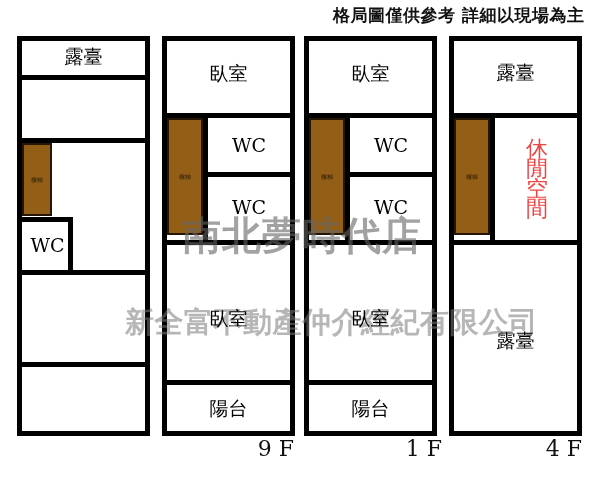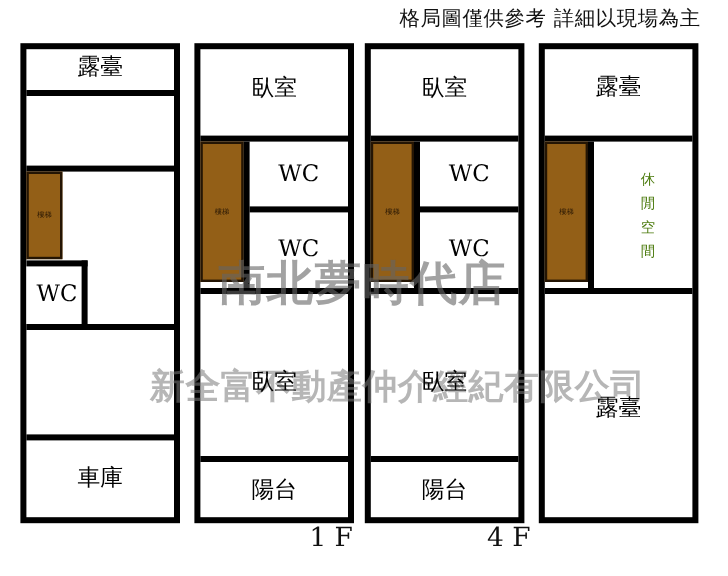--- a/index.html
+++ b/index.html
@@ -2,21 +2,21 @@
 <html><head>
 <meta charset="utf-8">
 <style>
   html,body{margin:0;padding:0;background:#fff;}
   .canvas{
     position:relative;width:607px;height:480px;background:#ffffff;overflow:hidden;
     font-family:"DejaVu Serif","Liberation Serif",serif;
   }
   .disclaimer{
     position:absolute;left:333px;top:4px;font-size:17px;letter-spacing:.5px;
-    font-weight:400;color:#111;white-space:nowrap;
+    font-weight:700;color:#111;white-space:nowrap;
   }
   .panel{
     position:absolute;top:36px;width:133px;height:400px;box-sizing:border-box;
     border:5px solid #000;background:#fff;
   }
   .p1{left:17px}.p2{left:162px}.p3{left:304px}.p4{left:449px}
   .wall-h{position:absolute;left:0;width:123px;height:5px;background:#000;}
   .wall-v{position:absolute;width:5px;background:#000;}
   .stairs{
     position:absolute;box-sizing:border-box;background:#935f17;
@@ -29,21 +29,21 @@
   }
   .rlabel{
     position:absolute;left:0;width:123px;text-align:center;font-size:19px;line-height:20px;
     color:#000;z-index:3;white-space:nowrap;
   }
   .vroom{
     position:absolute;left:41px;top:77px;width:82px;height:122px;
     display:flex;align-items:center;justify-content:center;z-index:3;
   }
   .vroom span{
-    display:block;width:20px;font-size:12px;line-height:20px;color:#4d7c0f;
+    display:block;width:20px;font-size:22px;line-height:20px;color:#ef4444;
     word-break:break-all;text-align:right;
   }
   .flabel{
     position:absolute;top:436px;width:64px;text-align:center;
     font-size:22px;color:#111;z-index:3;white-space:nowrap;
   }
   .wm{position:absolute;white-space:nowrap;z-index:2;font-weight:700;text-align:center;}
   .wm1{left:182px;top:209px;font-size:39px;letter-spacing:1px;color:rgba(100,100,100,.60);}
   .wm2{left:125px;top:303px;font-size:29px;letter-spacing:.5px;font-weight:600;color:rgba(122,122,122,.55);}
 </style>
@@ -58,21 +58,20 @@
     <div class="wall-h" style="top:34px"></div>
     <div class="wall-h" style="top:97px"></div>
     <div class="stairs" style="left:0;top:102px;width:30px;height:73px">
       <span class="stairs-label">樓梯</span>
     </div>
     <div class="wc-box" style="left:0;top:176px;width:51px;height:53px"></div>
     <div class="wall-h" style="top:229px"></div>
     <div class="wall-h" style="top:321px"></div>
     <div class="rlabel" style="top:5px">露臺</div>
     <div class="rlabel" style="top:194px;width:51px">WC</div>
-    <div class="rlabel" style="top:347px">車庫</div>
   </div>
 
   <div class="panel p2">
     <div class="wall-h" style="top:72px"></div>
     <div class="stairs" style="left:0;top:77px;width:36px;height:117px">
       <span class="stairs-label">樓梯</span>
     </div>
     <div class="wall-v" style="left:36px;top:77px;height:122px"></div>
     <div class="wall-h" style="left:41px;top:131px;width:82px"></div>
     <div class="wall-h" style="top:199px"></div>
@@ -110,16 +109,17 @@
     <div class="vroom">
       <span>休閒空間</span>
     </div>
     <div class="rlabel" style="top:21px">露臺</div>
     <div class="rlabel" style="top:289px">露臺</div>
   </div>
 
   <div class="wm wm1">南北夢時代店</div>
   <div class="wm wm2">新全富不動產仲介經紀有限公司</div>
 
-  <div class="flabel" style="left:244px">1 F</div>
-  <div class="flabel" style="left:392px">4 F</div>
+  <div class="flabel" style="left:244px">9 F</div>
+  <div class="flabel" style="left:392px">1 F</div>
+  <div class="flabel" style="left:532px">4 F</div>
 
 </div>
 
 </body></html>

